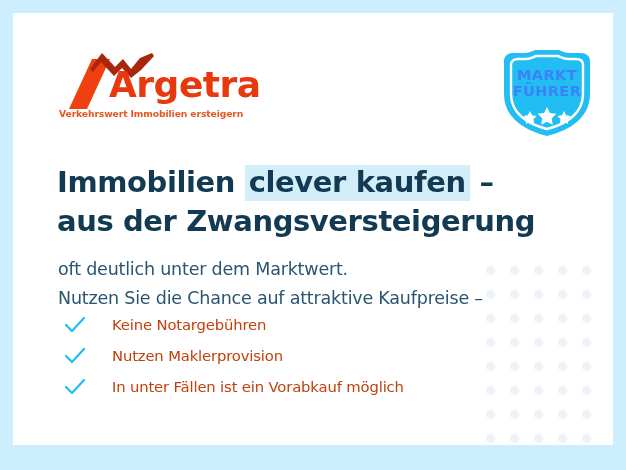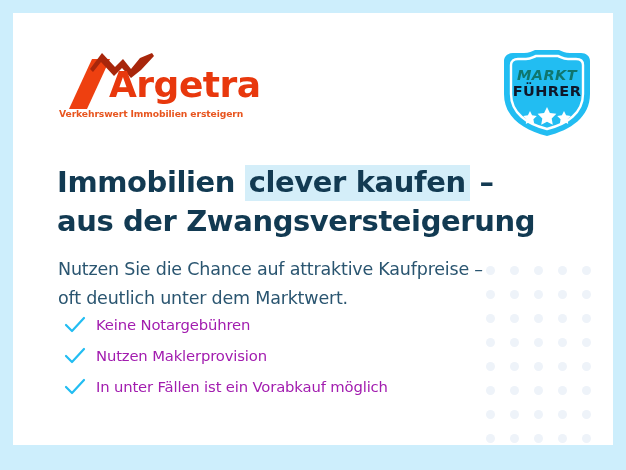--- a/index.html
+++ b/index.html
@@ -108,31 +108,30 @@
     text-align: center;
     pointer-events: none;
   }
   .badge-l1 {
     position: absolute;
     left: 0; top: 18px; width: 98px;
     font-family: "DejaVu Sans", sans-serif;
     font-weight: bold;
     font-size: 14.5px;
     letter-spacing: 0.4px;
-    color: #0f766e;
-    font-style: italic;
+    color: #3b82f6;
   }
   .badge-l2 {
     position: absolute;
     left: 0; top: 34px; width: 98px;
     font-family: "DejaVu Sans", sans-serif;
     font-weight: bold;
     font-size: 14.5px;
     letter-spacing: 0.4px;
-    color: #0f172a;
+    color: #3b82f6;
   }
 
   
   .headline {
     position: absolute;
     left: 44px;
     top: 131px;
     width: 520px;
     z-index: 2;
     font-family: "DejaVu Sans", sans-serif;
@@ -182,23 +181,23 @@
   }
   .check {
     width: 24px;
     height: 22px;
     flex: 0 0 24px;
     display: block;
   }
   .list-label {
     font-family: "DejaVu Sans", sans-serif;
     font-size: 14.8px;
-    color: #a21caf;
+    color: #c2410c;
     letter-spacing: -0.15px;
-    margin-left: 9px;
+    margin-left: 25px;
     white-space: nowrap;
   }
 </style>
 </head>
 <body>
 
 <div class="frame">
   <div class="card">
 
     <div class="dot-grid">
@@ -271,22 +270,22 @@
         <div class="badge-l2">FÜHRER</div>
       </div>
     </div>
 
     <h1 class="headline">
       <span>Immobilien </span><span class="hl">clever kaufen</span><span> –</span>
       <span class="line2">aus der Zwangsversteigerung</span>
     </h1>
 
     <p class="sub">
+      <span>oft deutlich unter dem Marktwert.</span>
       <span>Nutzen Sie die Chance auf attraktive Kaufpreise –</span>
-      <span>oft deutlich unter dem Marktwert.</span>
     </p>
 
     <ul class="list" style="list-style:none;margin:0;padding:0;">
       <li class="list-item">
         <span class="check">
           <svg width="24" height="22" viewBox="0 0 24 22">
               <path d="M3 11 L9 17 L21 4" fill="none" stroke="#22bdf2" stroke-width="2.2" stroke-linecap="round" stroke-linejoin="round"></path>
             </svg>
         </span>
         <span class="list-label">Keine Notargebühren</span>

